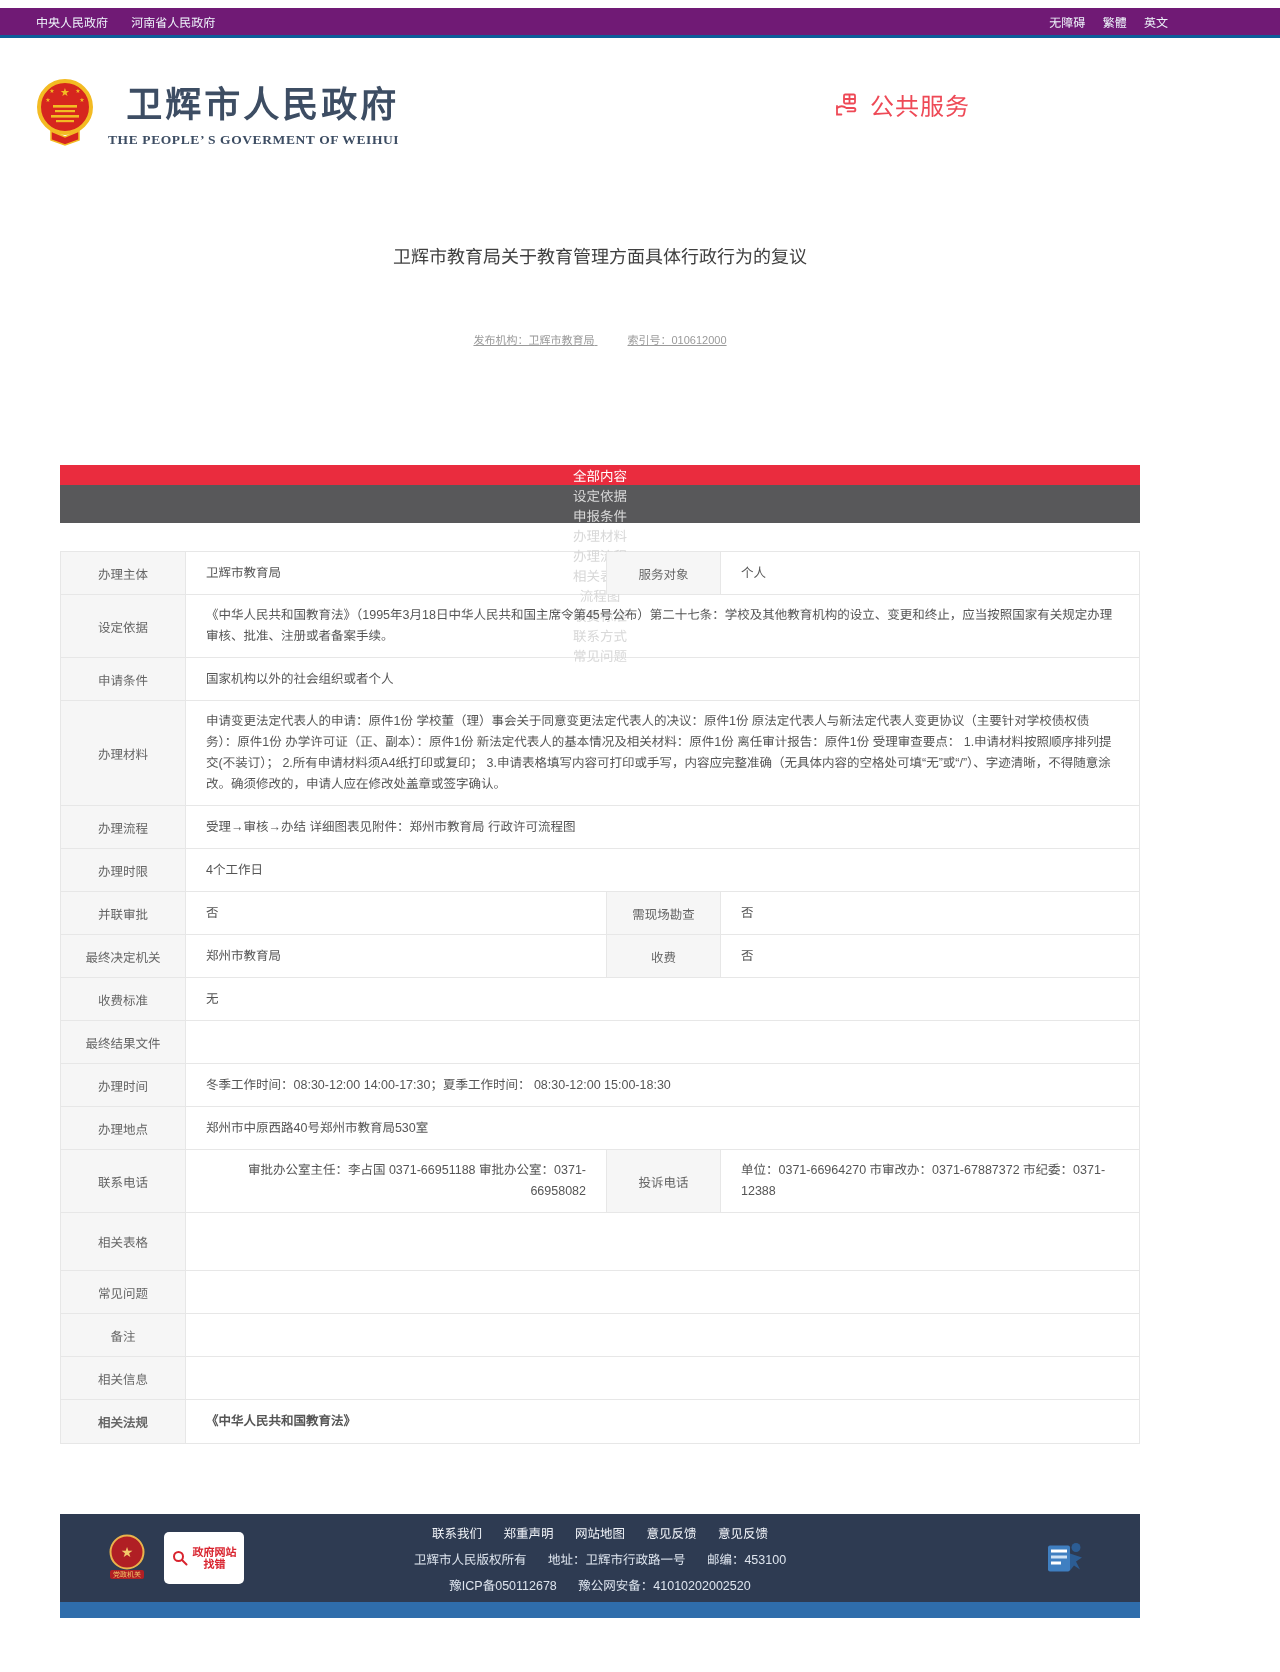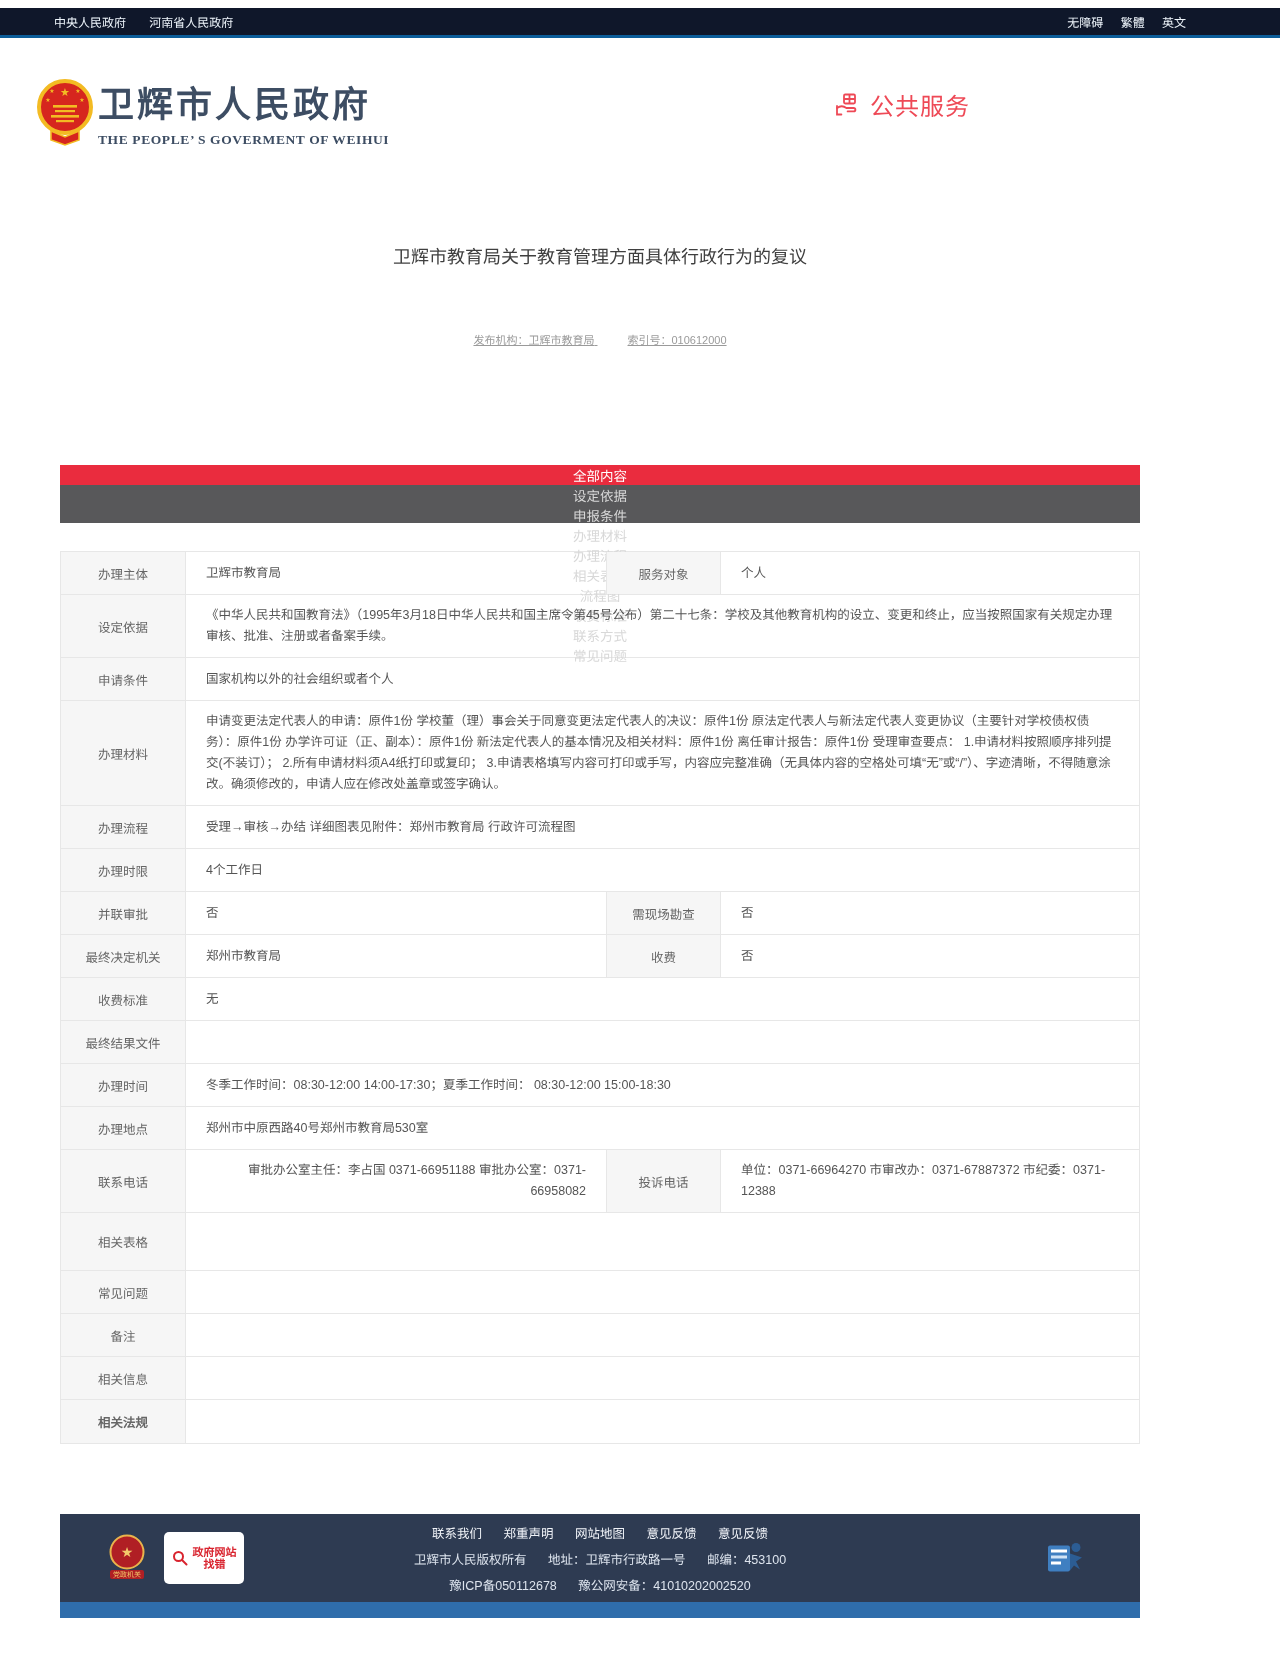--- a/index.html
+++ b/index.html
@@ -6,36 +6,36 @@
   html, body { background: #fff; }
   body {
     width: 1280px; min-height: 1672px;
     font-family: "Liberation Sans", "DejaVu Sans", sans-serif;
     color: #555;
   }
   a { text-decoration: none; color: inherit; cursor: pointer; }
 
   
   .top-gap { height: 8px; background: #fff; }
-  .topbar { height: 30px; background: #0f172a; border-bottom: 3px solid #0c5d99; padding-left: 18px; }
+  .topbar { height: 30px; background: #701a75; border-bottom: 3px solid #0c5d99; }
   .topbar-inner {
     width: 1132px; margin-left: 36px; height: 27px;
     display: flex; justify-content: space-between; align-items: center;
     font-size: 12px; color: #eef5fb;
   }
   .tb-left a { margin-right: 20px; }
   .tb-right a { margin-left: 14px; }
 
   
   .header-inner {
     width: 1132px; margin-left: 36px; height: 147px;
     display: flex; align-items: center; justify-content: space-between;
   }
   .logo { display: flex; align-items: center; }
-  .logo-titles { margin-left: 4px; }
+  .logo-titles { margin-left: 14px; text-align: right; }
   .site-title {
     font-family: "Liberation Serif", "DejaVu Serif", serif;
     font-size: 36px; font-weight: bold; color: #3d4d63; letter-spacing: 3px;
   }
   .site-sub {
     font-family: "Liberation Serif", "DejaVu Serif", serif;
     font-size: 13.5px; font-weight: bold; color: #3d4d63;
     margin-top: 5px; letter-spacing: 0.6px;
   }
   .service {
@@ -257,20 +257,21 @@
     <div class="t-value"></div>
   </div>
 
   <div class="t-row">
     <div class="t-label">相关信息</div>
     <div class="t-value"></div>
   </div>
 
   <div class="t-row">
     <div class="t-label">相关法规</div>
+    <div class="t-value">《中华人民共和国教育法》</div>
   </div>
 
 </div>
 
 <div class="footer">
 
   <div class="footer-badges">
     <a>
       <svg width="42" height="48" viewBox="0 0 42 48">
         <circle cx="21" cy="19" r="16.5" fill="#b01f24" stroke="#e9b44c" stroke-width="2"></circle>

